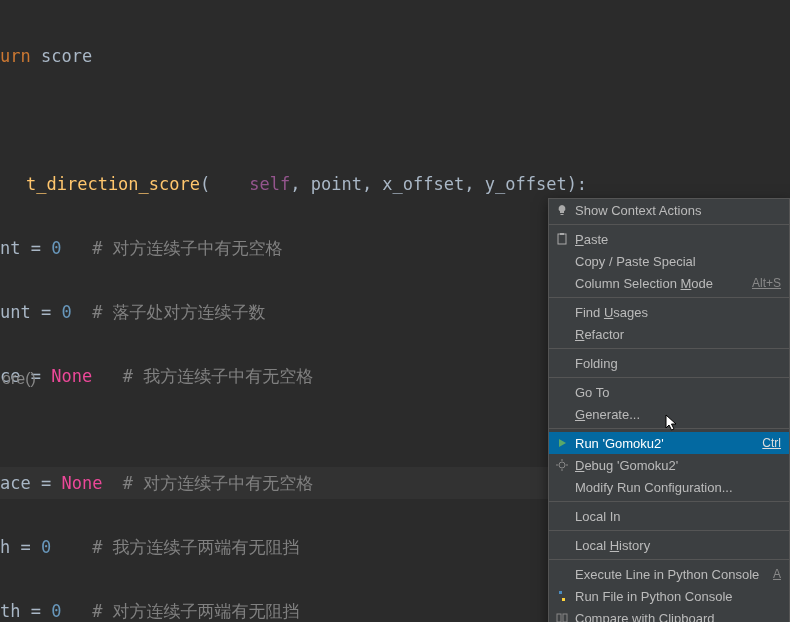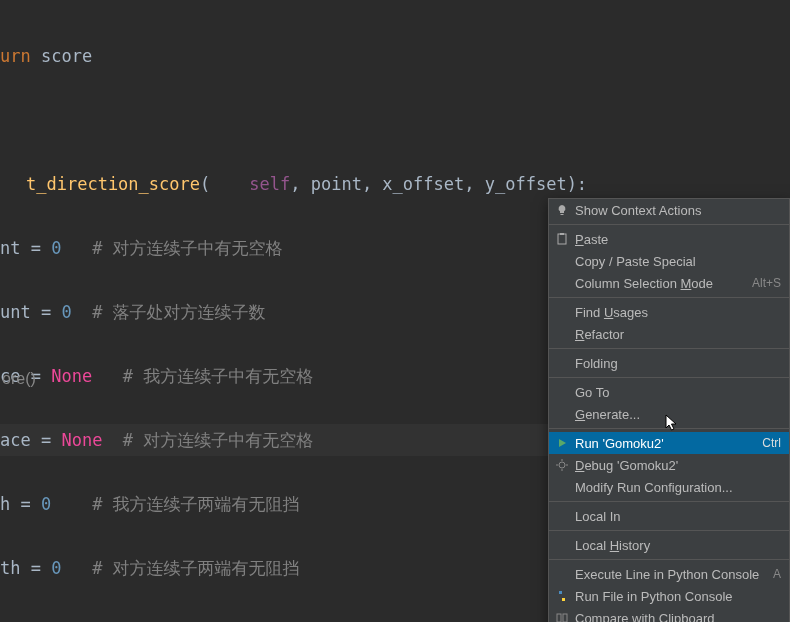--- a/index.html
+++ b/index.html
@@ -14,21 +14,21 @@
     position: relative;
   }
   .editor {
     font-family: "Consolas", "Menlo", monospace;
     font-size: 17px;
     line-height: 32px;
     padding: 8px 0 0 0;
     white-space: pre;
   }
   .line { height: 32px; display: block; }
-  .highlight-line { background: #323232; }
+  .highlight-line { background: #323232; margin-top: 43px; }
   .self { color: #94558d; margin-left: 39px; }
   .num { color: #6897bb; }
   .none { color: #ec4899; }
   .comment { color: #808080; }
   .fn { color: #ffc66d; padding-left: 26px; }
   .op { color: #a9b7c6; }
   .def { color: #cc7832; text-align: right; }
 
   .breadcrumb {
     position: absolute;
@@ -70,21 +70,21 @@
   .menu-icon {
     width: 18px;
     height: 16px;
     display: inline-flex;
     align-items: center;
     justify-content: center;
     margin-right: 4px;
     flex-shrink: 0;
   }
   .menu-label { flex: 1; white-space: nowrap; overflow: hidden; }
-  .menu-shortcut { color: #888; font-size: 12px; margin-left: 8px; }
+  .menu-shortcut { color: #888; font-size: 12px; margin-left: 8px; text-decoration: underline; }
   .menu-item.selected .menu-shortcut { color: #ddd; }
   .underline { text-decoration: underline; }
   
   .cursor-pointer {
     position: absolute;
     top: 414px;
     left: 665px;
     width: 14px;
     height: 18px;
     pointer-events: none;

